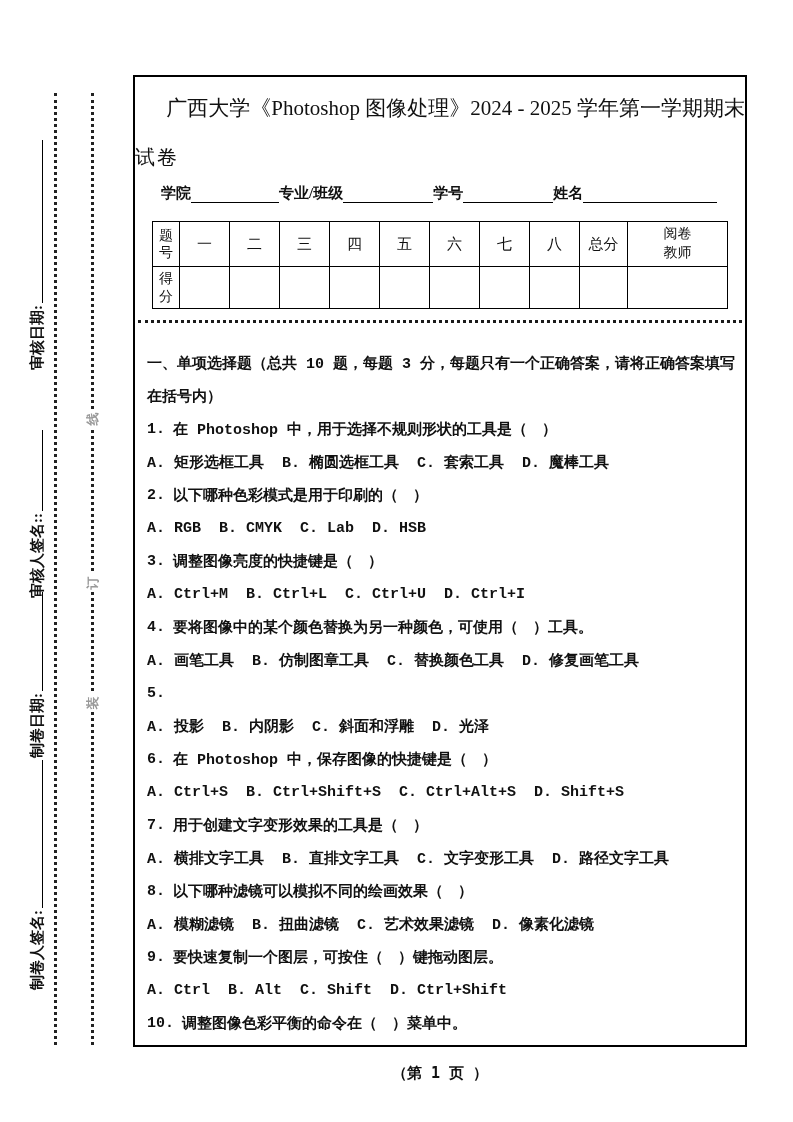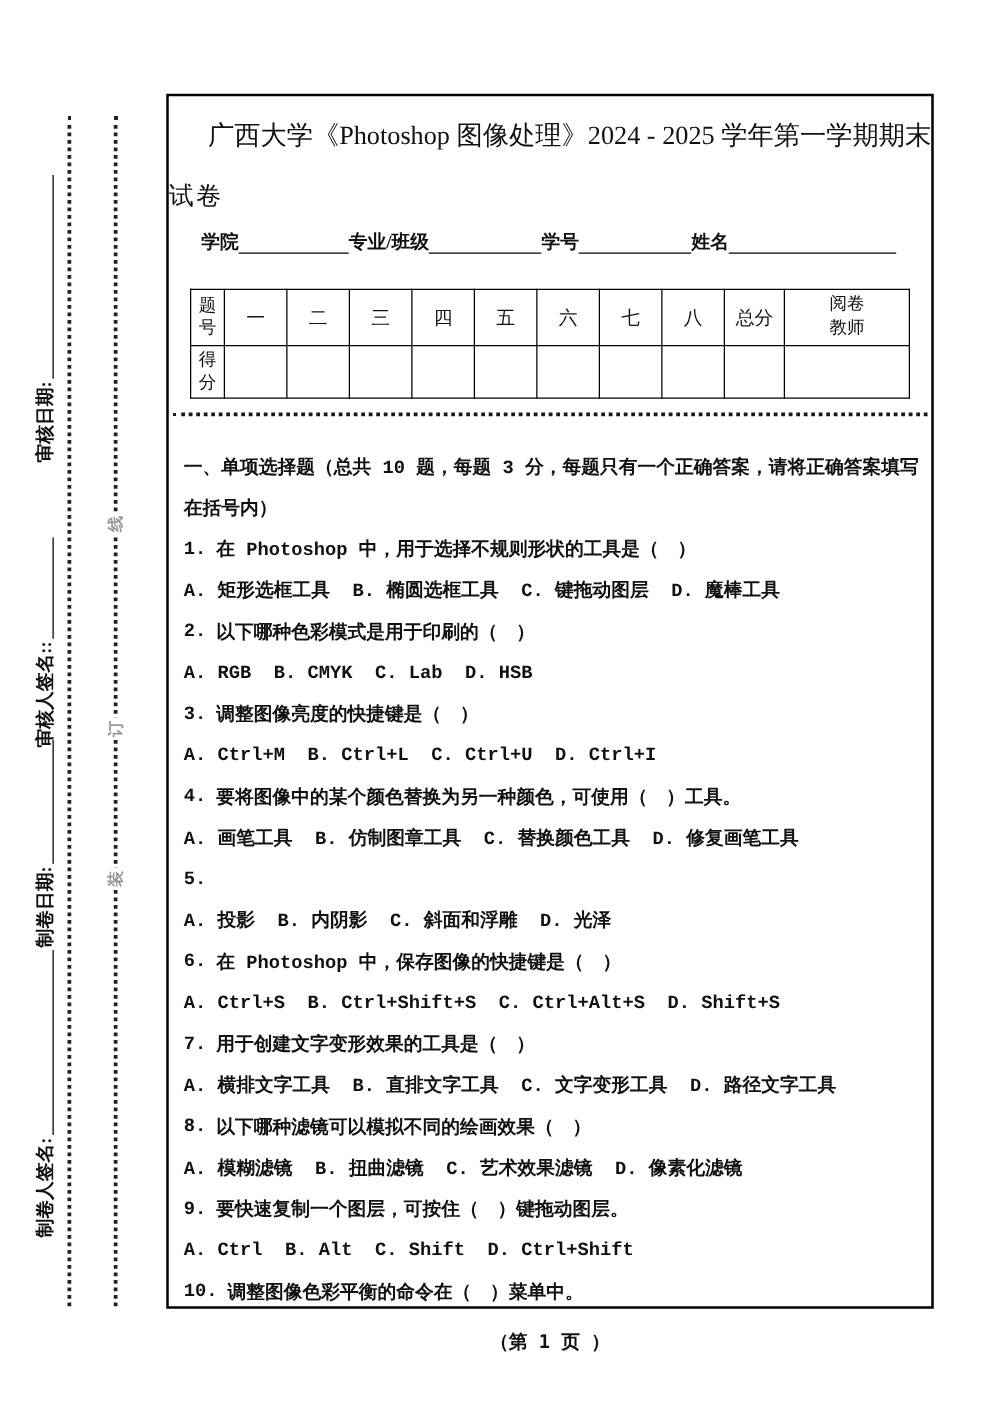--- a/index.html
+++ b/index.html
@@ -28,21 +28,21 @@
   }
   .title1{margin-top:16px;text-align:right;font-size:21px;line-height:30px;white-space:nowrap;}
   .title2{margin-top:24px;font-size:20px;line-height:20px;letter-spacing:2px;}
   .info-row{
     display:flex;align-items:flex-end;margin:12px 28px 0 26px;height:24px;
     font-weight:bold;font-size:15px;white-space:nowrap;
   }
   .blank{border-bottom:1.6px solid #000;height:18px;}
   .b1{width:88px;} .b2{width:90px;} .b3{width:90px;} .b4{flex:1;}
   table.score{
-    margin:28px auto 0 auto;border-collapse:collapse;table-layout:fixed;width:575px;font-family:Liberation Serif, serif;
+    margin:18px auto 0 auto;border-collapse:collapse;table-layout:fixed;width:575px;font-family:Liberation Serif, serif;
   }
   table.score td{
     border:1.6px solid #000;text-align:center;vertical-align:middle;
     font-size:15px;padding:0;
   }
   tr.r1 td{height:44px;} tr.r2 td{height:41px;}
   .stacked{width:17px;margin:0 auto;word-break:break-all;line-height:1.25;font-size:14px;}
   .two-line{line-height:1.35;font-size:14px;}
   .dotted-sep{margin:11px 3px 0 3px;border-top:3px dotted #1a1a1a;height:0;}
   
@@ -160,21 +160,21 @@
     <div class="qline">一、单项选择题（总共 10 题，每题 3 分，每题只有一个正确答案，请将正确答案填写</div>
     <div class="qline">在括号内）</div>
 
     <div class="qline">
       <span class="qnum">1.</span>
       <span>在 Photoshop 中，用于选择不规则形状的工具是（　）</span>
     </div>
     <div class="qline opts">
       <span>A. 矩形选框工具</span>
       <span>B. 椭圆选框工具</span>
-      <span>C. 键拖动图层</span>
+      <span>C. 套索工具</span>
       <span>D. 魔棒工具</span>
     </div>
 
     <div class="qline">
       <span class="qnum">2.</span>
       <span>以下哪种色彩模式是用于印刷的（　）</span>
     </div>
     <div class="qline opts">
       <span>A. RGB</span>
       <span>B. CMYK</span>

